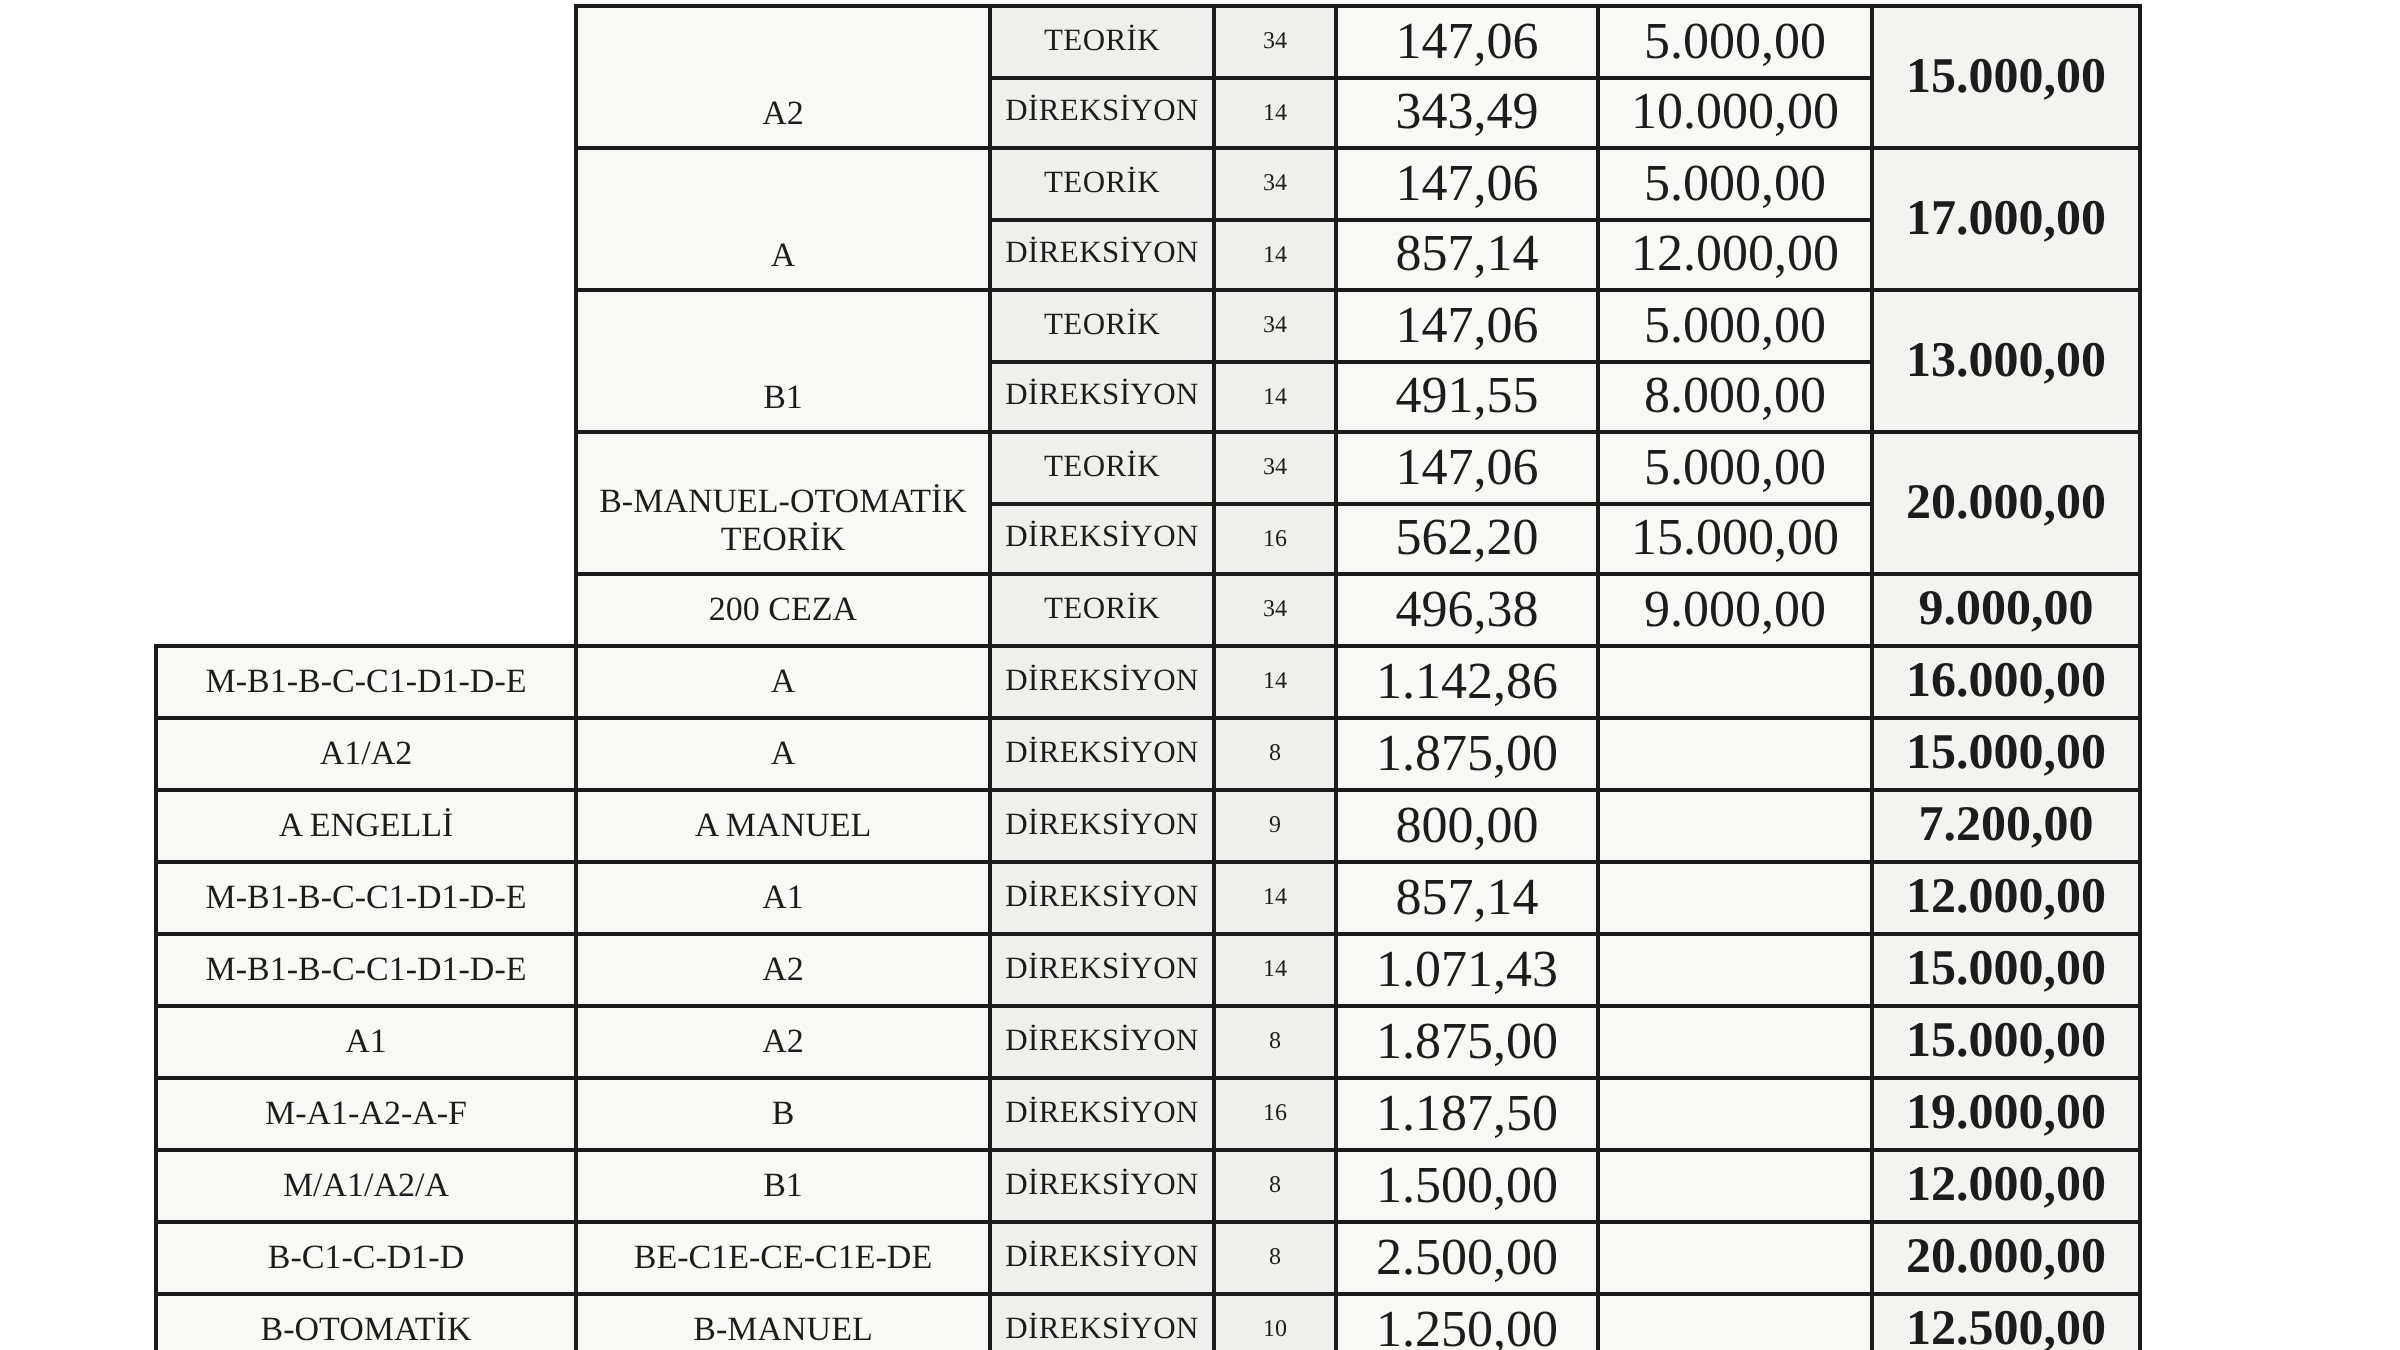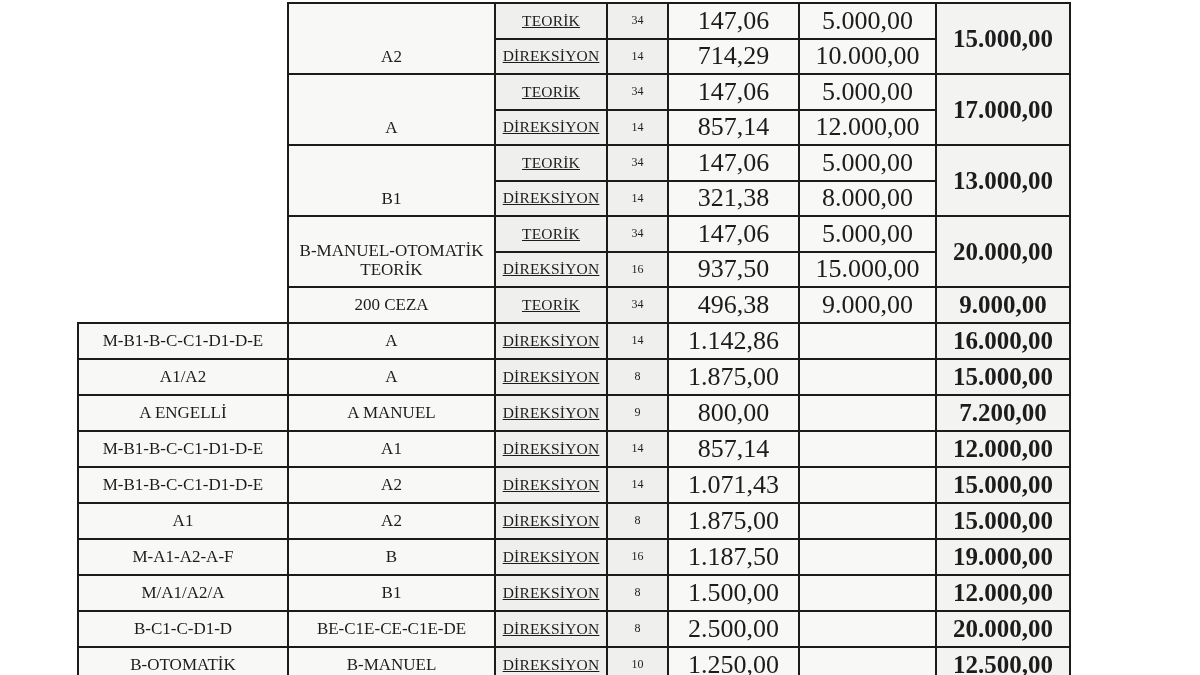--- a/index.html
+++ b/index.html
@@ -48,21 +48,20 @@
     line-height:1.12;
   }
   td.cat-merged{
     vertical-align:bottom;
     padding-bottom:7px;
   }
   td.type{
     font-size:15.5px;
     background:var(--label-bg);
     letter-spacing:.2px;
-    text-decoration:underline;
   }
   td.hours{
     font-size:12px;
     background:var(--label-bg);
   }
   td.unit,td.amount{
     font-size:26px;
   }
   td.total{
     font-size:25px;
@@ -90,21 +89,21 @@
           <td class="cat cat-merged" rowspan="2">A2</td>
           <td class="type">TEORİK</td>
           <td class="hours">34</td>
           <td class="unit">147,06</td>
           <td class="amount">5.000,00</td>
           <td class="total" rowspan="2">15.000,00</td>
         </tr>
         <tr class="upper">
           <td class="type">DİREKSİYON</td>
           <td class="hours">14</td>
-          <td class="unit">714,29</td>
+          <td class="unit">343,49</td>
           <td class="amount">10.000,00</td>
         </tr>
         <tr class="upper">
           <td class="cat cat-merged" rowspan="2">A</td>
           <td class="type">TEORİK</td>
           <td class="hours">34</td>
           <td class="unit">147,06</td>
           <td class="amount">5.000,00</td>
           <td class="total" rowspan="2">17.000,00</td>
         </tr>
@@ -118,35 +117,35 @@
           <td class="cat cat-merged" rowspan="2">B1</td>
           <td class="type">TEORİK</td>
           <td class="hours">34</td>
           <td class="unit">147,06</td>
           <td class="amount">5.000,00</td>
           <td class="total" rowspan="2">13.000,00</td>
         </tr>
         <tr class="upper">
           <td class="type">DİREKSİYON</td>
           <td class="hours">14</td>
-          <td class="unit">321,38</td>
+          <td class="unit">491,55</td>
           <td class="amount">8.000,00</td>
         </tr>
         <tr class="upper">
           <td class="cat cat-merged" rowspan="2">B-MANUEL-OTOMATİK TEORİK</td>
           <td class="type">TEORİK</td>
           <td class="hours">34</td>
           <td class="unit">147,06</td>
           <td class="amount">5.000,00</td>
           <td class="total" rowspan="2">20.000,00</td>
         </tr>
         <tr class="upper">
           <td class="type">DİREKSİYON</td>
           <td class="hours">16</td>
-          <td class="unit">937,50</td>
+          <td class="unit">562,20</td>
           <td class="amount">15.000,00</td>
         </tr>
         <tr class="upper">
           <td class="cat">200 CEZA</td>
           <td class="type">TEORİK</td>
           <td class="hours">34</td>
           <td class="unit">496,38</td>
           <td class="amount">9.000,00</td>
           <td class="total">9.000,00</td>
         </tr>

